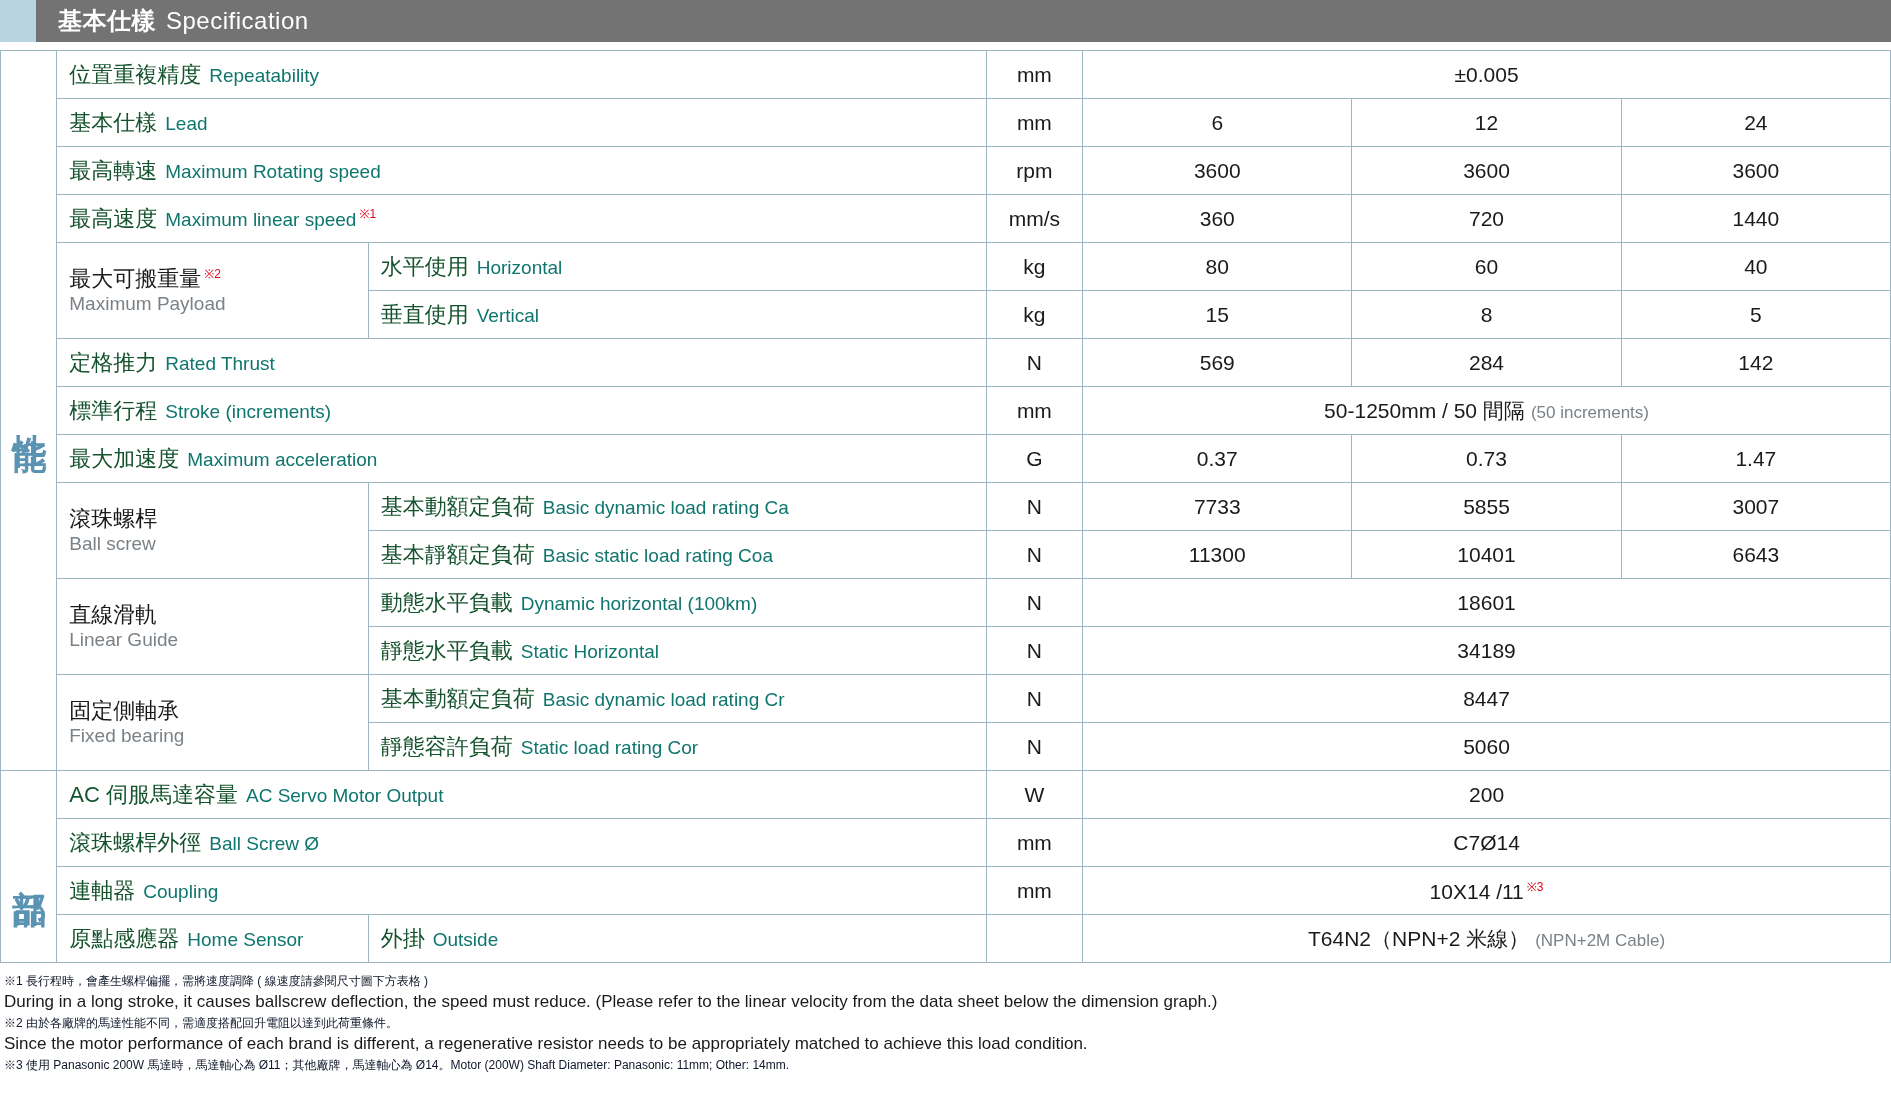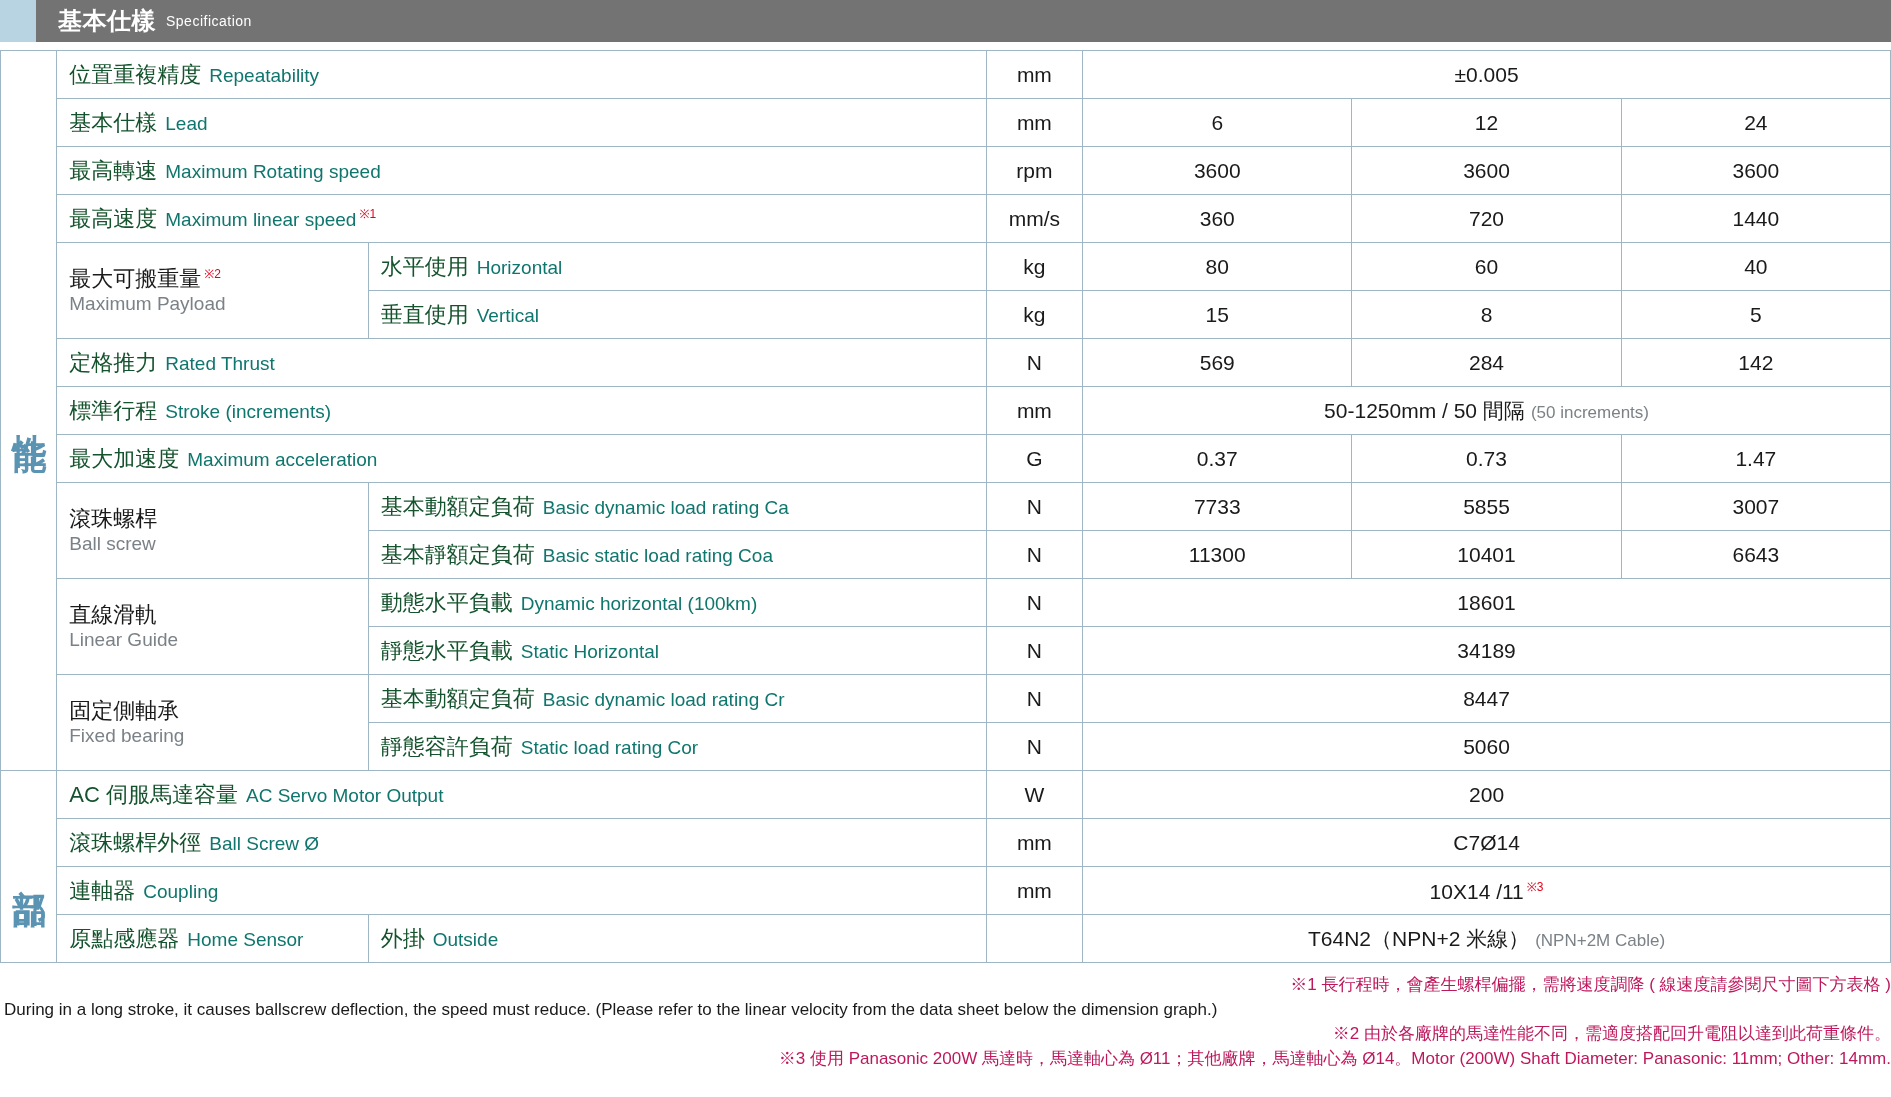--- a/index.html
+++ b/index.html
@@ -33,21 +33,21 @@
     display: flex;
     align-items: center;
     padding-left: 22px;
     letter-spacing: .5px;
   }
   .header-title .cn {
     font-size: 24px;
     font-weight: bold;
   }
   .header-title .en {
-    font-size: 14px;
+    font-size: 24px;
     margin-left: 10px;
     font-weight: normal;
   }
 
   
   table.spec {
     border-collapse: collapse;
     width: 1891px;
     table-layout: fixed;
   }
@@ -118,23 +118,22 @@
     margin-left: 6px;
   }
 
   
   .notes {
     margin-top: 10px;
     padding-left: 4px;
     line-height: 1.45;
   }
   .notes .red {
-    color: #be185d;
-    font-size: 17px;
-    text-align: right;
+    color: #0f172a;
+    font-size: 12px;
   }
   .notes .blk {
     color: #1a1a1a;
     font-size: 17px;
   }
   .notes div { white-space: nowrap; }
 </style>
 </head>
 <body>
 
@@ -361,16 +360,17 @@
         </td>
       </tr>
 
     </tbody>
   </table>
 
   <div class="notes">
     <div class="red">※1 長行程時，會產生螺桿偏擺，需將速度調降 ( 線速度請參閱尺寸圖下方表格 )</div>
     <div class="blk">During in a long stroke, it causes ballscrew deflection, the speed must reduce. (Please refer to the linear velocity from the data sheet below the dimension graph.)</div>
     <div class="red">※2 由於各廠牌的馬達性能不同，需適度搭配回升電阻以達到此荷重條件。</div>
+    <div class="blk">Since the motor performance of each brand is different, a regenerative resistor needs to be appropriately matched to achieve this load condition.</div>
     <div class="red">※3 使用 Panasonic 200W 馬達時，馬達軸心為 Ø11；其他廠牌，馬達軸心為 Ø14。Motor (200W) Shaft Diameter: Panasonic: 11mm; Other: 14mm.</div>
   </div>
 
 </div>
 
 </body></html>

